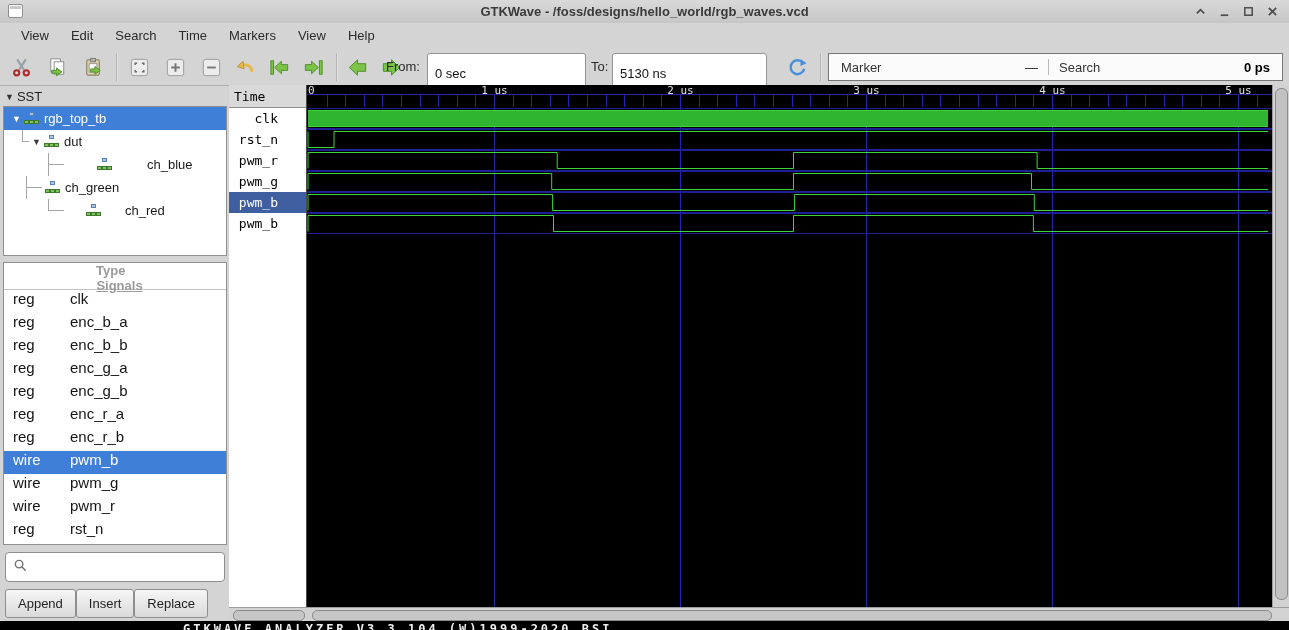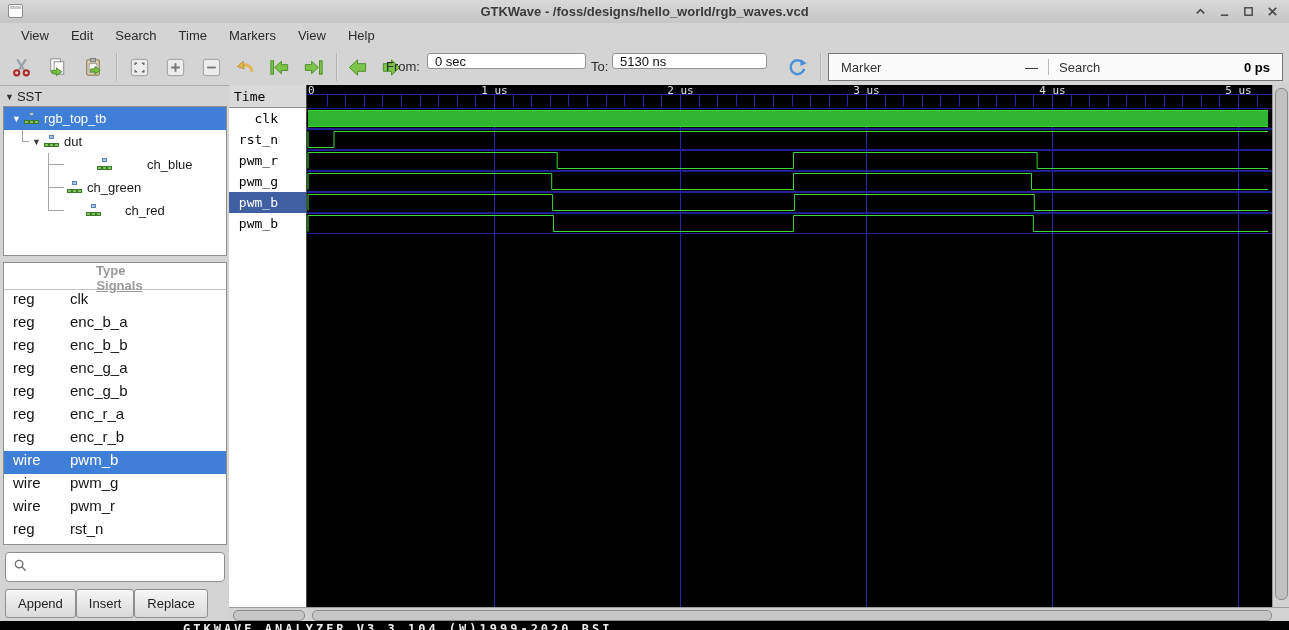--- a/index.html
+++ b/index.html
@@ -18,21 +18,21 @@
   
   .menubar{position:absolute;left:0;top:23px;width:1289px;height:25px;background:#d4d4d4;
     display:flex;align-items:center;padding-left:10px;box-sizing:border-box;}
   .menu-item{font-size:13px;color:#2b2b2b;padding:3px 11px;cursor:default;}
   
   .toolbar{position:absolute;left:0;top:48px;width:1289px;height:37px;background:#d4d4d4;
     border-bottom:1px solid #aeaeae;}
   .tbtn{position:absolute;top:54px;width:26px;height:26px;display:flex;align-items:center;justify-content:center;}
   .tsep{position:absolute;top:53px;width:1px;height:28px;background:#b4b4b4;border-right:1px solid #e2e2e2;}
   .tlabel{position:absolute;top:59px;font-size:13px;color:#2b2b2b;}
-  .tentry{position:absolute;top:53px;height:16px;background:#fff;border:1px solid #949494;
+  .tentry{position:absolute;top:53px;height:40px;background:#fff;border:1px solid #949494;
     border-radius:3px;font-size:13px;color:#111;padding:0 7px;box-sizing:border-box;
     display:flex;align-items:center;}
   .marker-box{position:absolute;left:828px;top:53px;width:455px;height:28px;background:#fbfbfb;
     border:1px solid #777;box-sizing:border-box;display:flex;align-items:center;
     padding:0 12px;font-size:13px;color:#333;}
   .marker-box .vdiv{width:1px;height:16px;background:#bbb;margin:0 10px;}
   
   .sst-header{position:absolute;left:5px;top:89px;font-size:13px;color:#1d1d1d;display:flex;align-items:center;gap:3px;}
   .sst-header .tri{font-size:9px;color:#333;}
   .panel{position:absolute;background:#fff;border:1px solid #909090;box-sizing:border-box;}
@@ -251,21 +251,21 @@
       <div class="tree-row" style="padding-left: 38px; gap: 30px;">
         <span class="conn T w2"></span>
         <span class="hier-icon">
           <i class="top"></i>
           <i class="b1"></i>
           <i class="b2"></i>
           <i class="b3"></i>
         </span>
         <span>ch_blue</span>
       </div>
-      <div class="tree-row" style="padding-left: 38px;">
+      <div class="tree-row" style="padding-left: 16px;">
         <span class="conn T w2"></span>
         <span class="hier-icon">
           <i class="top"></i>
           <i class="b1"></i>
           <i class="b2"></i>
           <i class="b3"></i>
         </span>
         <span>ch_green</span>
       </div>
       <div class="tree-row" style="padding-left: 38px; gap: 19px;">

